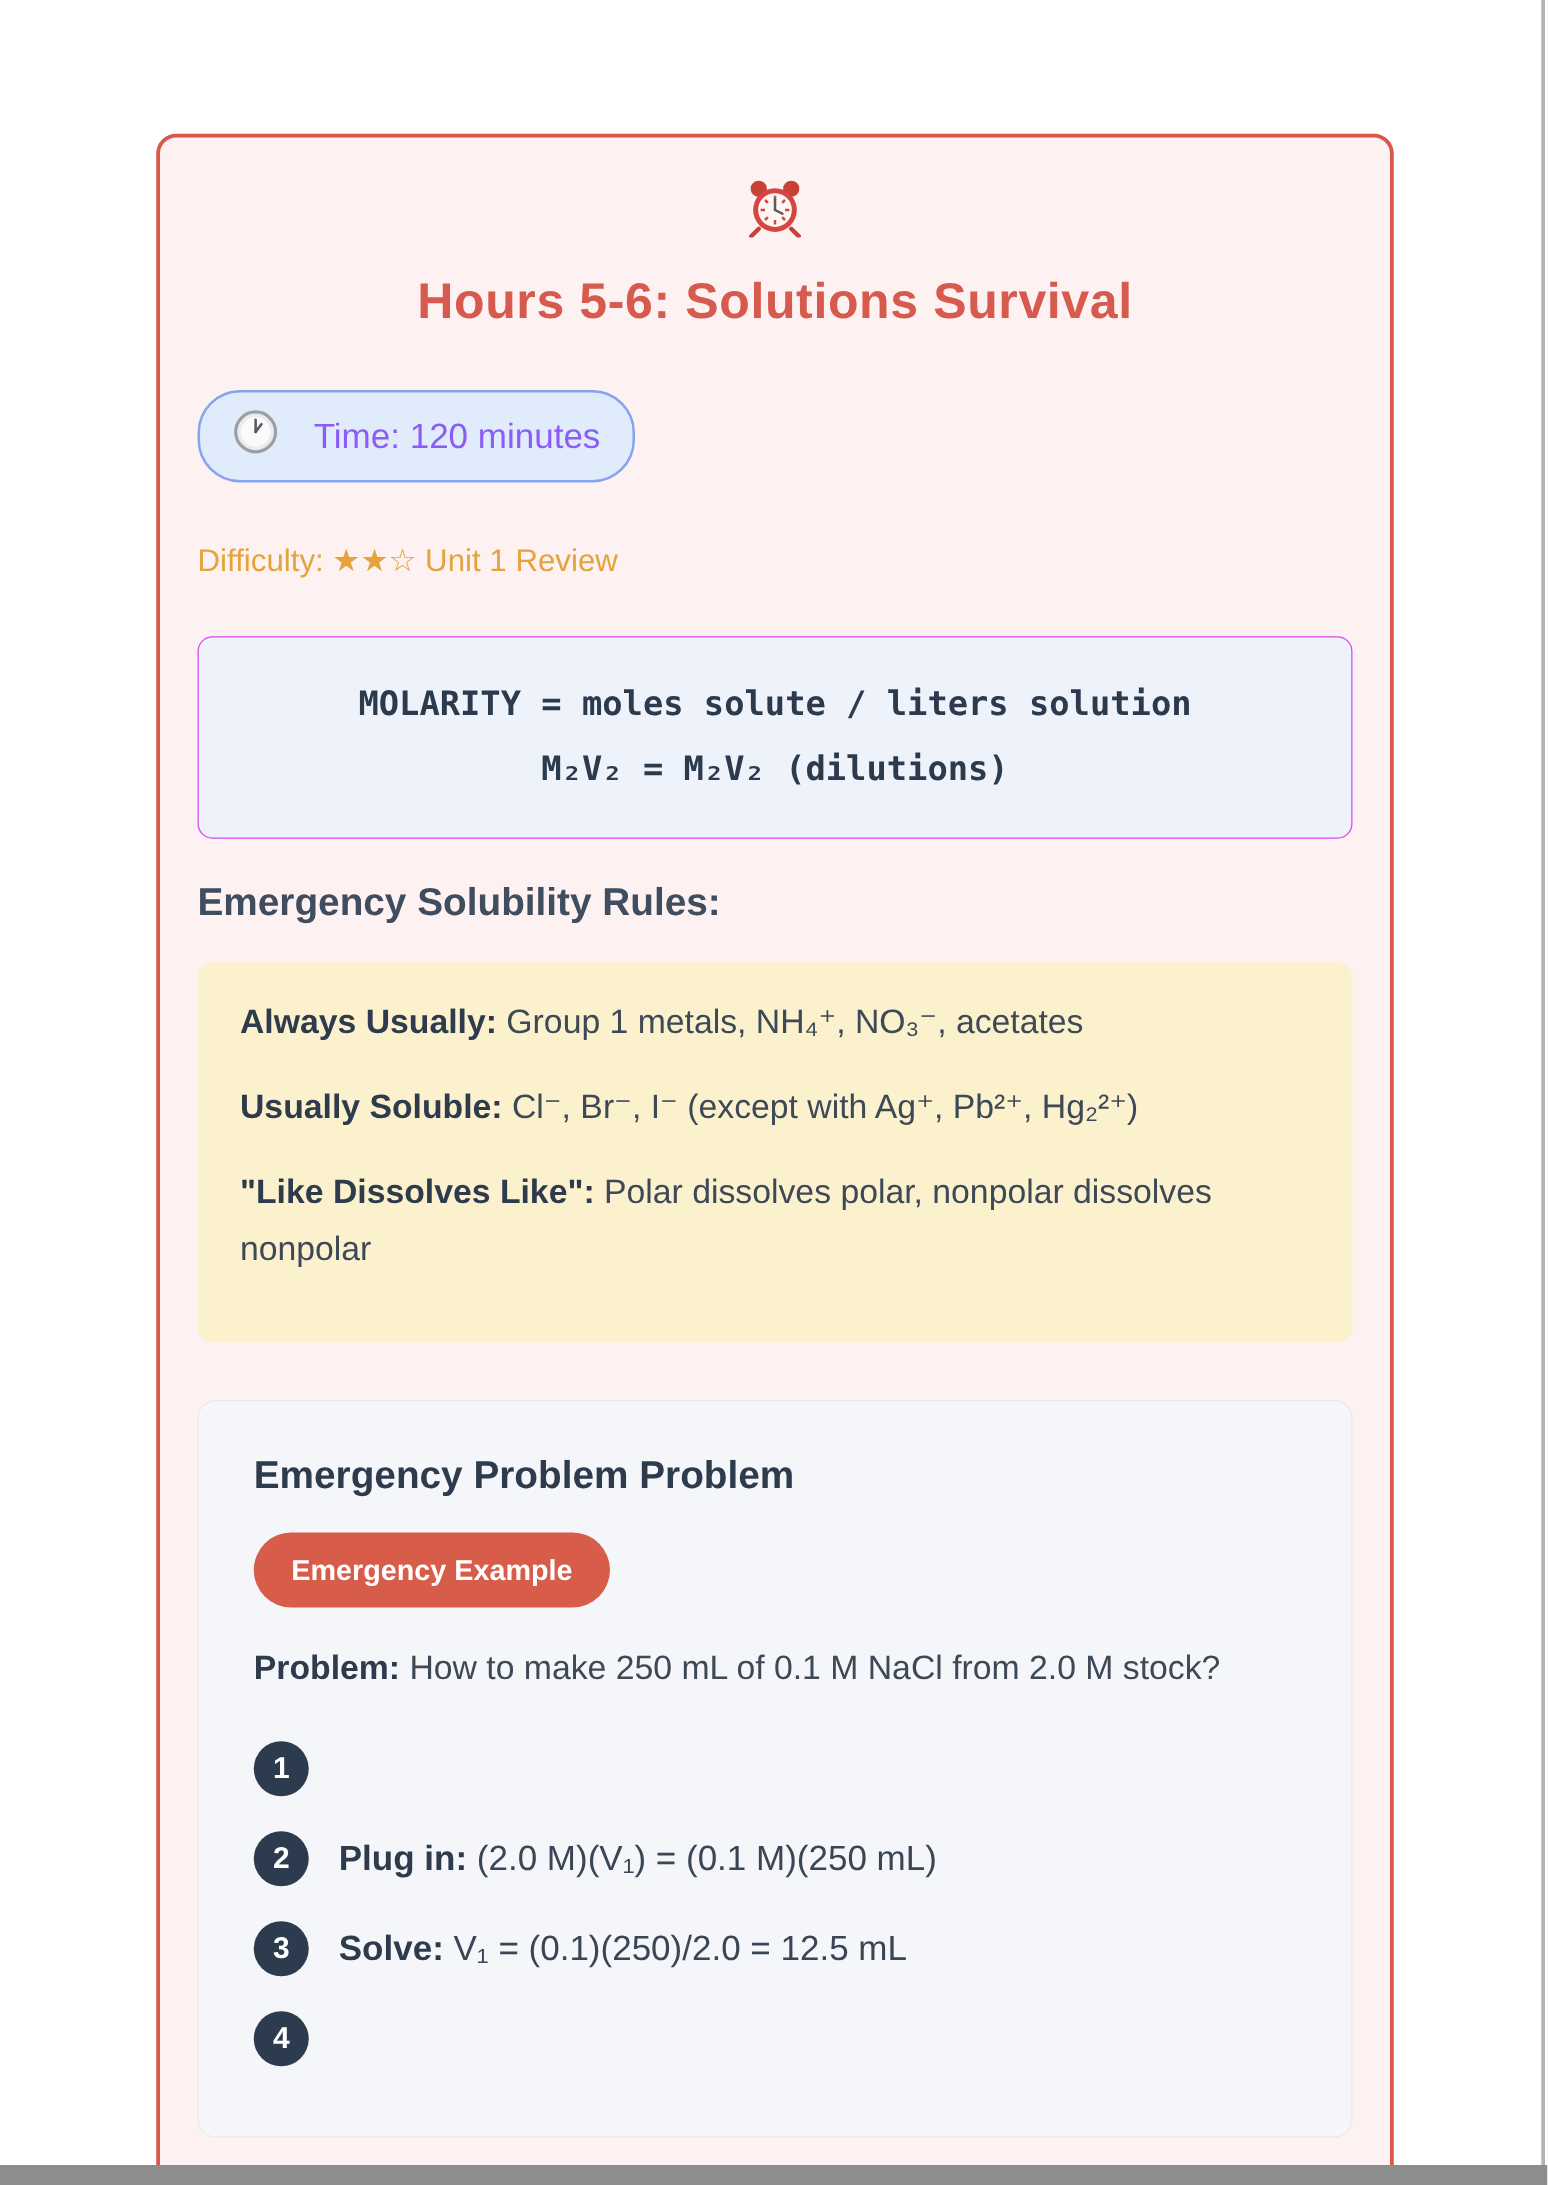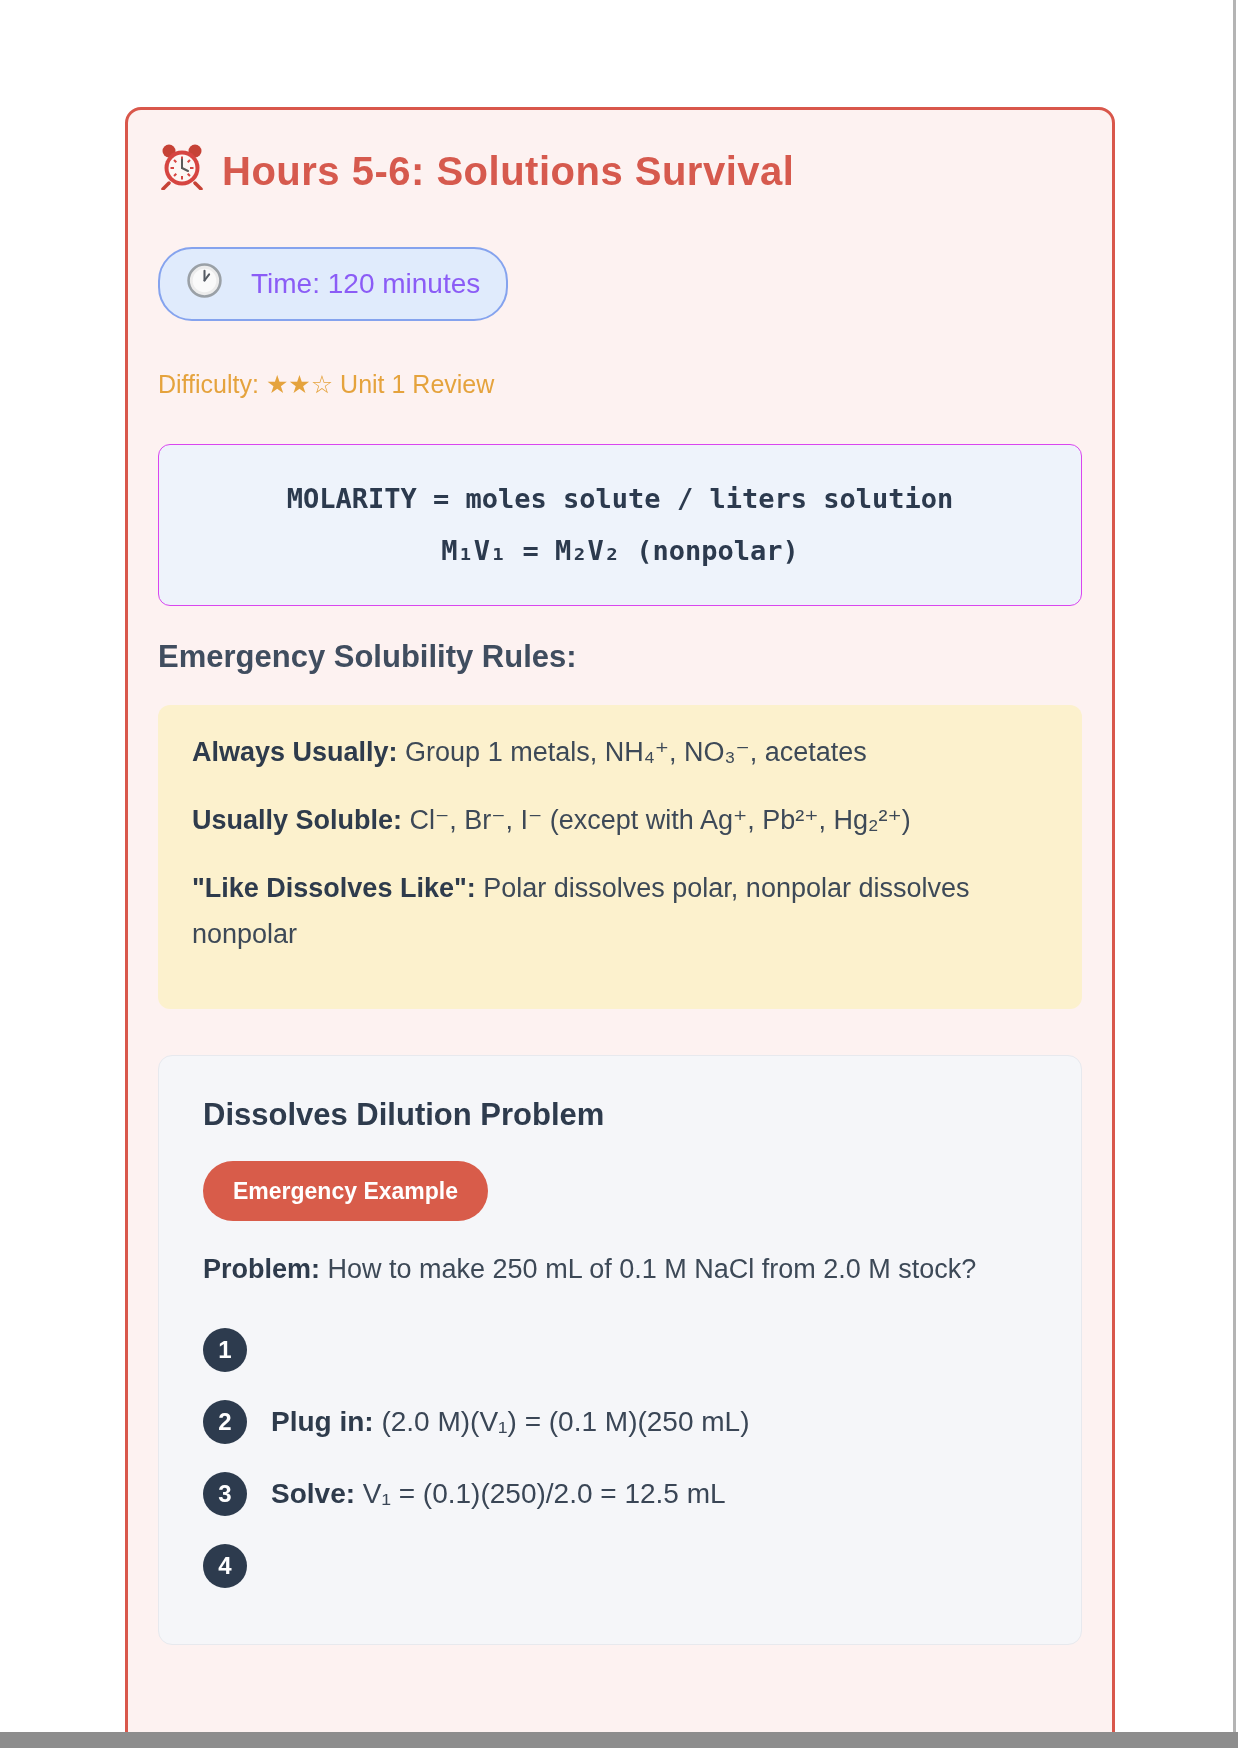--- a/index.html
+++ b/index.html
@@ -28,21 +28,21 @@
     width:990px; height:1700px;
     background:#fdf2f1;
     border:3px solid #d9574b;
     border-radius:16px;
     padding:32px 30px 0 30px;
   }
 
   .title-row {
     display:flex; align-items:center; gap:16px;
     color:#d65a4e; font-size:40px; font-weight:bold;
-    line-height:48px; letter-spacing:0.5px;
+    line-height:48px; letter-spacing:0.5px;flex-direction:column;
   }
   .title-row svg { flex:none; }
 
   .time-badge {
     display:inline-flex; align-items:center; gap:28px;
     margin-top:47px;
     background:#e0ebfc;
     border:2px solid #85a3ee;
     border-radius:34px;
     padding:13px 26px;
@@ -174,33 +174,33 @@
         </g>
       </svg>
     </span>
     <span>Time: 120 minutes</span>
   </div>
 
   <div class="difficulty">Difficulty: ★★☆ Unit 1 Review</div>
 
   <div class="formula-box">
     <div>MOLARITY = moles solute / liters solution</div>
-    <div>M₁V₁ = M₂V₂ (nonpolar)</div>
+    <div>M₂V₂ = M₂V₂ (dilutions)</div>
   </div>
 
   <div class="rules-heading">Emergency Solubility Rules:</div>
 
   <div class="yellow-box">
     <p><span class="lbl">Always Usually:</span><span> Group 1 metals, NH₄⁺, NO₃⁻, acetates</span></p>
     <p><span class="lbl">Usually Soluble:</span><span> Cl⁻, Br⁻, I⁻ (except with Ag⁺, Pb²⁺, Hg₂²⁺)</span></p>
     <p><span class="lbl">"Like Dissolves Like":</span><span> Polar dissolves polar, nonpolar dissolves nonpolar</span></p>
   </div>
 
   <div class="problem-card">
-    <div class="problem-heading">Dissolves Dilution Problem</div>
+    <div class="problem-heading">Emergency Problem Problem</div>
     <span class="pill">Emergency Example</span>
     <p class="problem-text"><span class="lbl">Problem:</span><span> How to make 250 mL of 0.1 M NaCl from 2.0 M stock?</span></p>
 
     <div class="steps">
       <div class="step">
         <div class="step-num">1</div>
       </div>
       <div class="step">
         <div class="step-num">2</div>
         <div class="step-body"><span class="lbl">Plug in:</span><span> (2.0 M)(V₁) = (0.1 M)(250 mL)</span></div>

